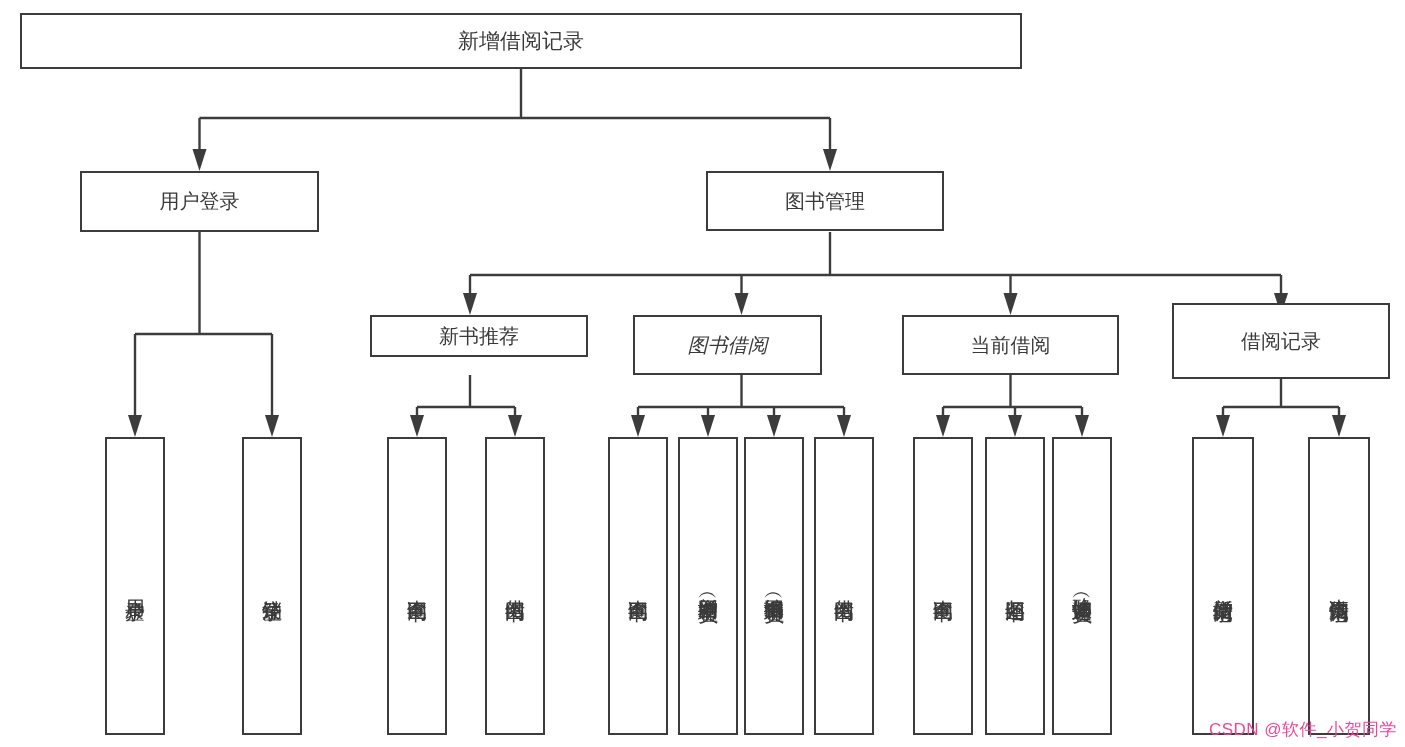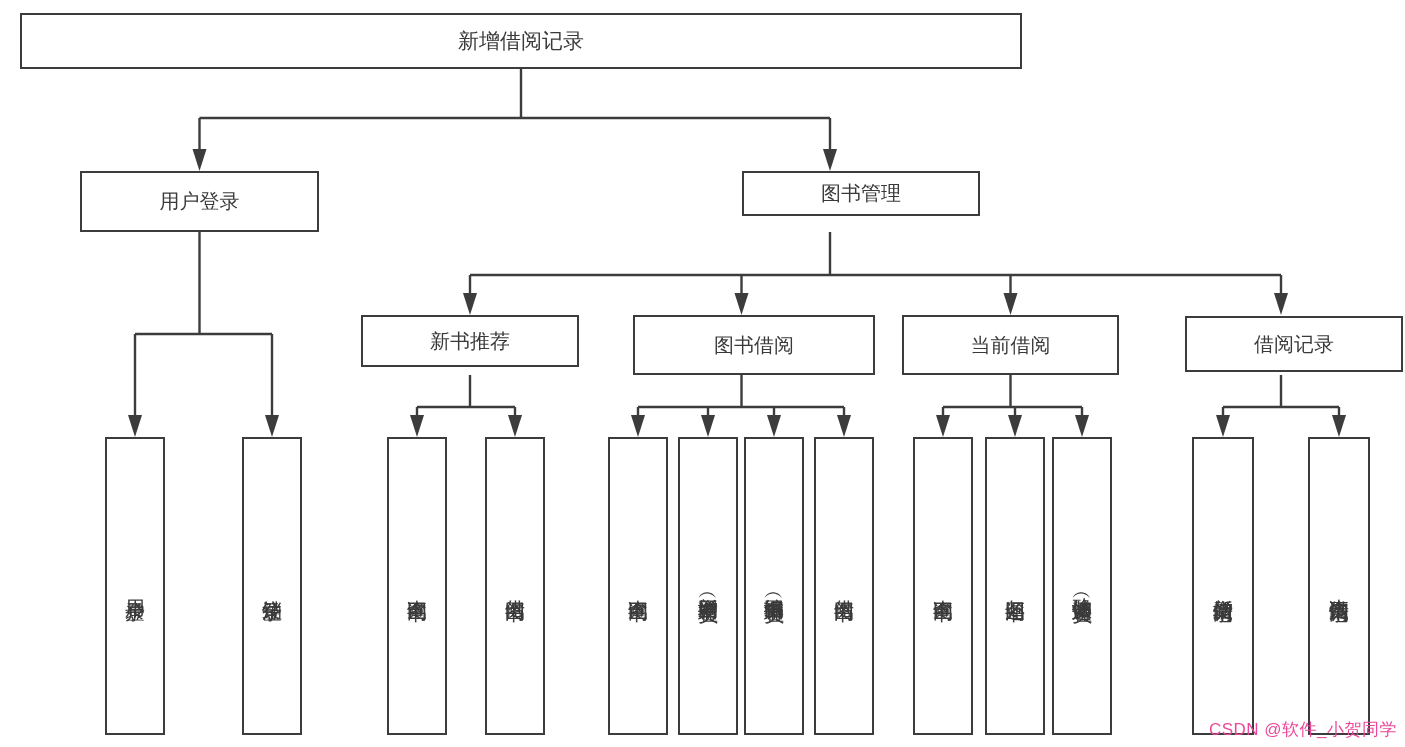--- a/index.html
+++ b/index.html
@@ -92,33 +92,33 @@
     <path d="M 1332 415 L 1346 415 L 1339 437 Z" fill="#3c3c3c"></path>
   </svg>
 
 <div id="nodes-layer">
     <div class="node-box level0" style="left: 20px; top: 13px; width: 1002px; height: 56px;">
       <span class="node-label">新增借阅记录</span>
     </div>
     <div class="node-box level1" style="left: 80px; top: 171px; width: 239px; height: 61px;">
       <span class="node-label">用户登录</span>
     </div>
-    <div class="node-box level1" style="left: 742px; top: 171px; width: 238px; height: 45px;">
+    <div class="node-box level1" style="left: 706px; top: 171px; width: 238px; height: 60px;">
       <span class="node-label">图书管理</span>
     </div>
-    <div class="node-box level2" style="left: 361px; top: 315px; width: 218px; height: 52px;">
+    <div class="node-box level2" style="left: 370px; top: 315px; width: 218px; height: 42px;">
       <span class="node-label">新书推荐</span>
     </div>
-    <div class="node-box level2" style="left: 633px; top: 315px; width: 242px; height: 60px;">
+    <div class="node-box level2" style="left: 633px; top: 315px; width: 189px; height: 60px; font-style: italic;">
       <span class="node-label">图书借阅</span>
     </div>
     <div class="node-box level2" style="left: 902px; top: 315px; width: 217px; height: 60px; align-items: center;">
       <span class="node-label">当前借阅</span>
     </div>
-    <div class="node-box level2" style="left: 1172px; top: 316px; width: 218px; height: 56px; margin-left: 13px;">
+    <div class="node-box level2" style="left: 1172px; top: 303px; width: 218px; height: 76px;">
       <span class="node-label">借阅记录</span>
     </div>
     <div class="node-box leaf" style="left: 105px; top: 437px; width: 60px; height: 298px;">
       <span class="node-label">用户登录</span>
     </div>
     <div class="node-box leaf" style="left: 242px; top: 437px; width: 60px; height: 298px;">
       <span class="node-label">注销登录</span>
     </div>
     <div class="node-box leaf" style="left: 387px; top: 437px; width: 60px; height: 298px;">
       <span class="node-label">查询图书</span>

